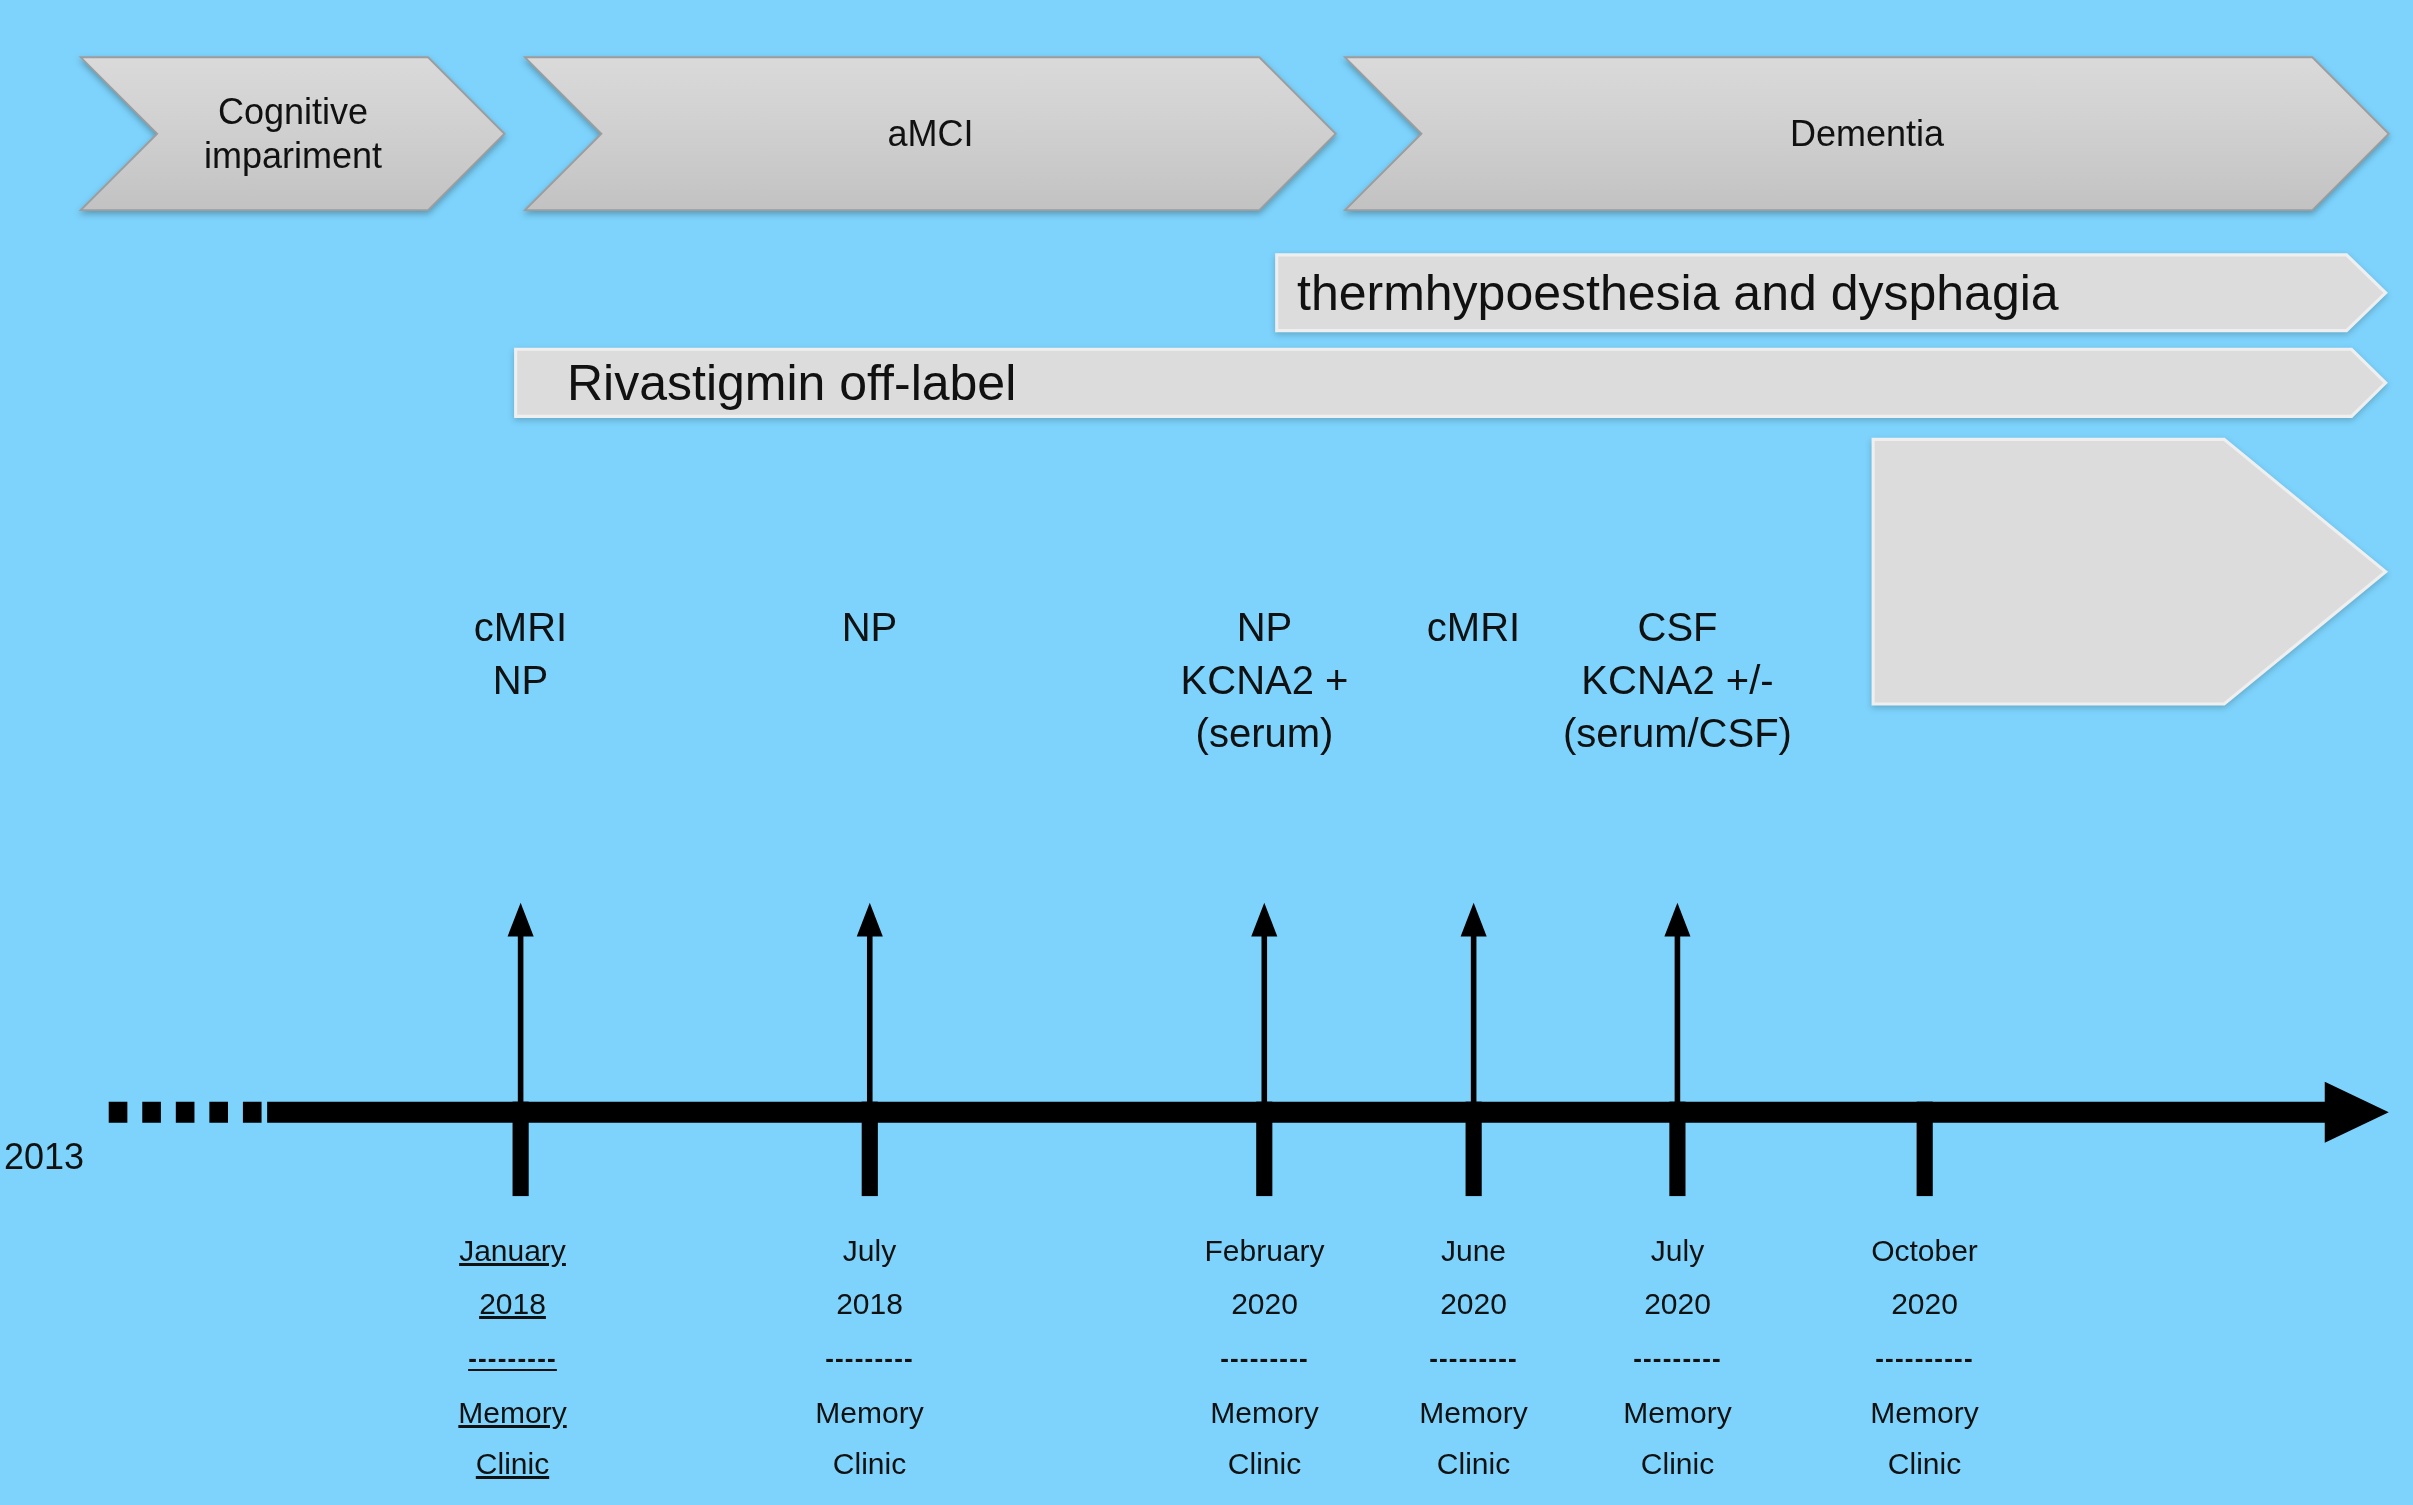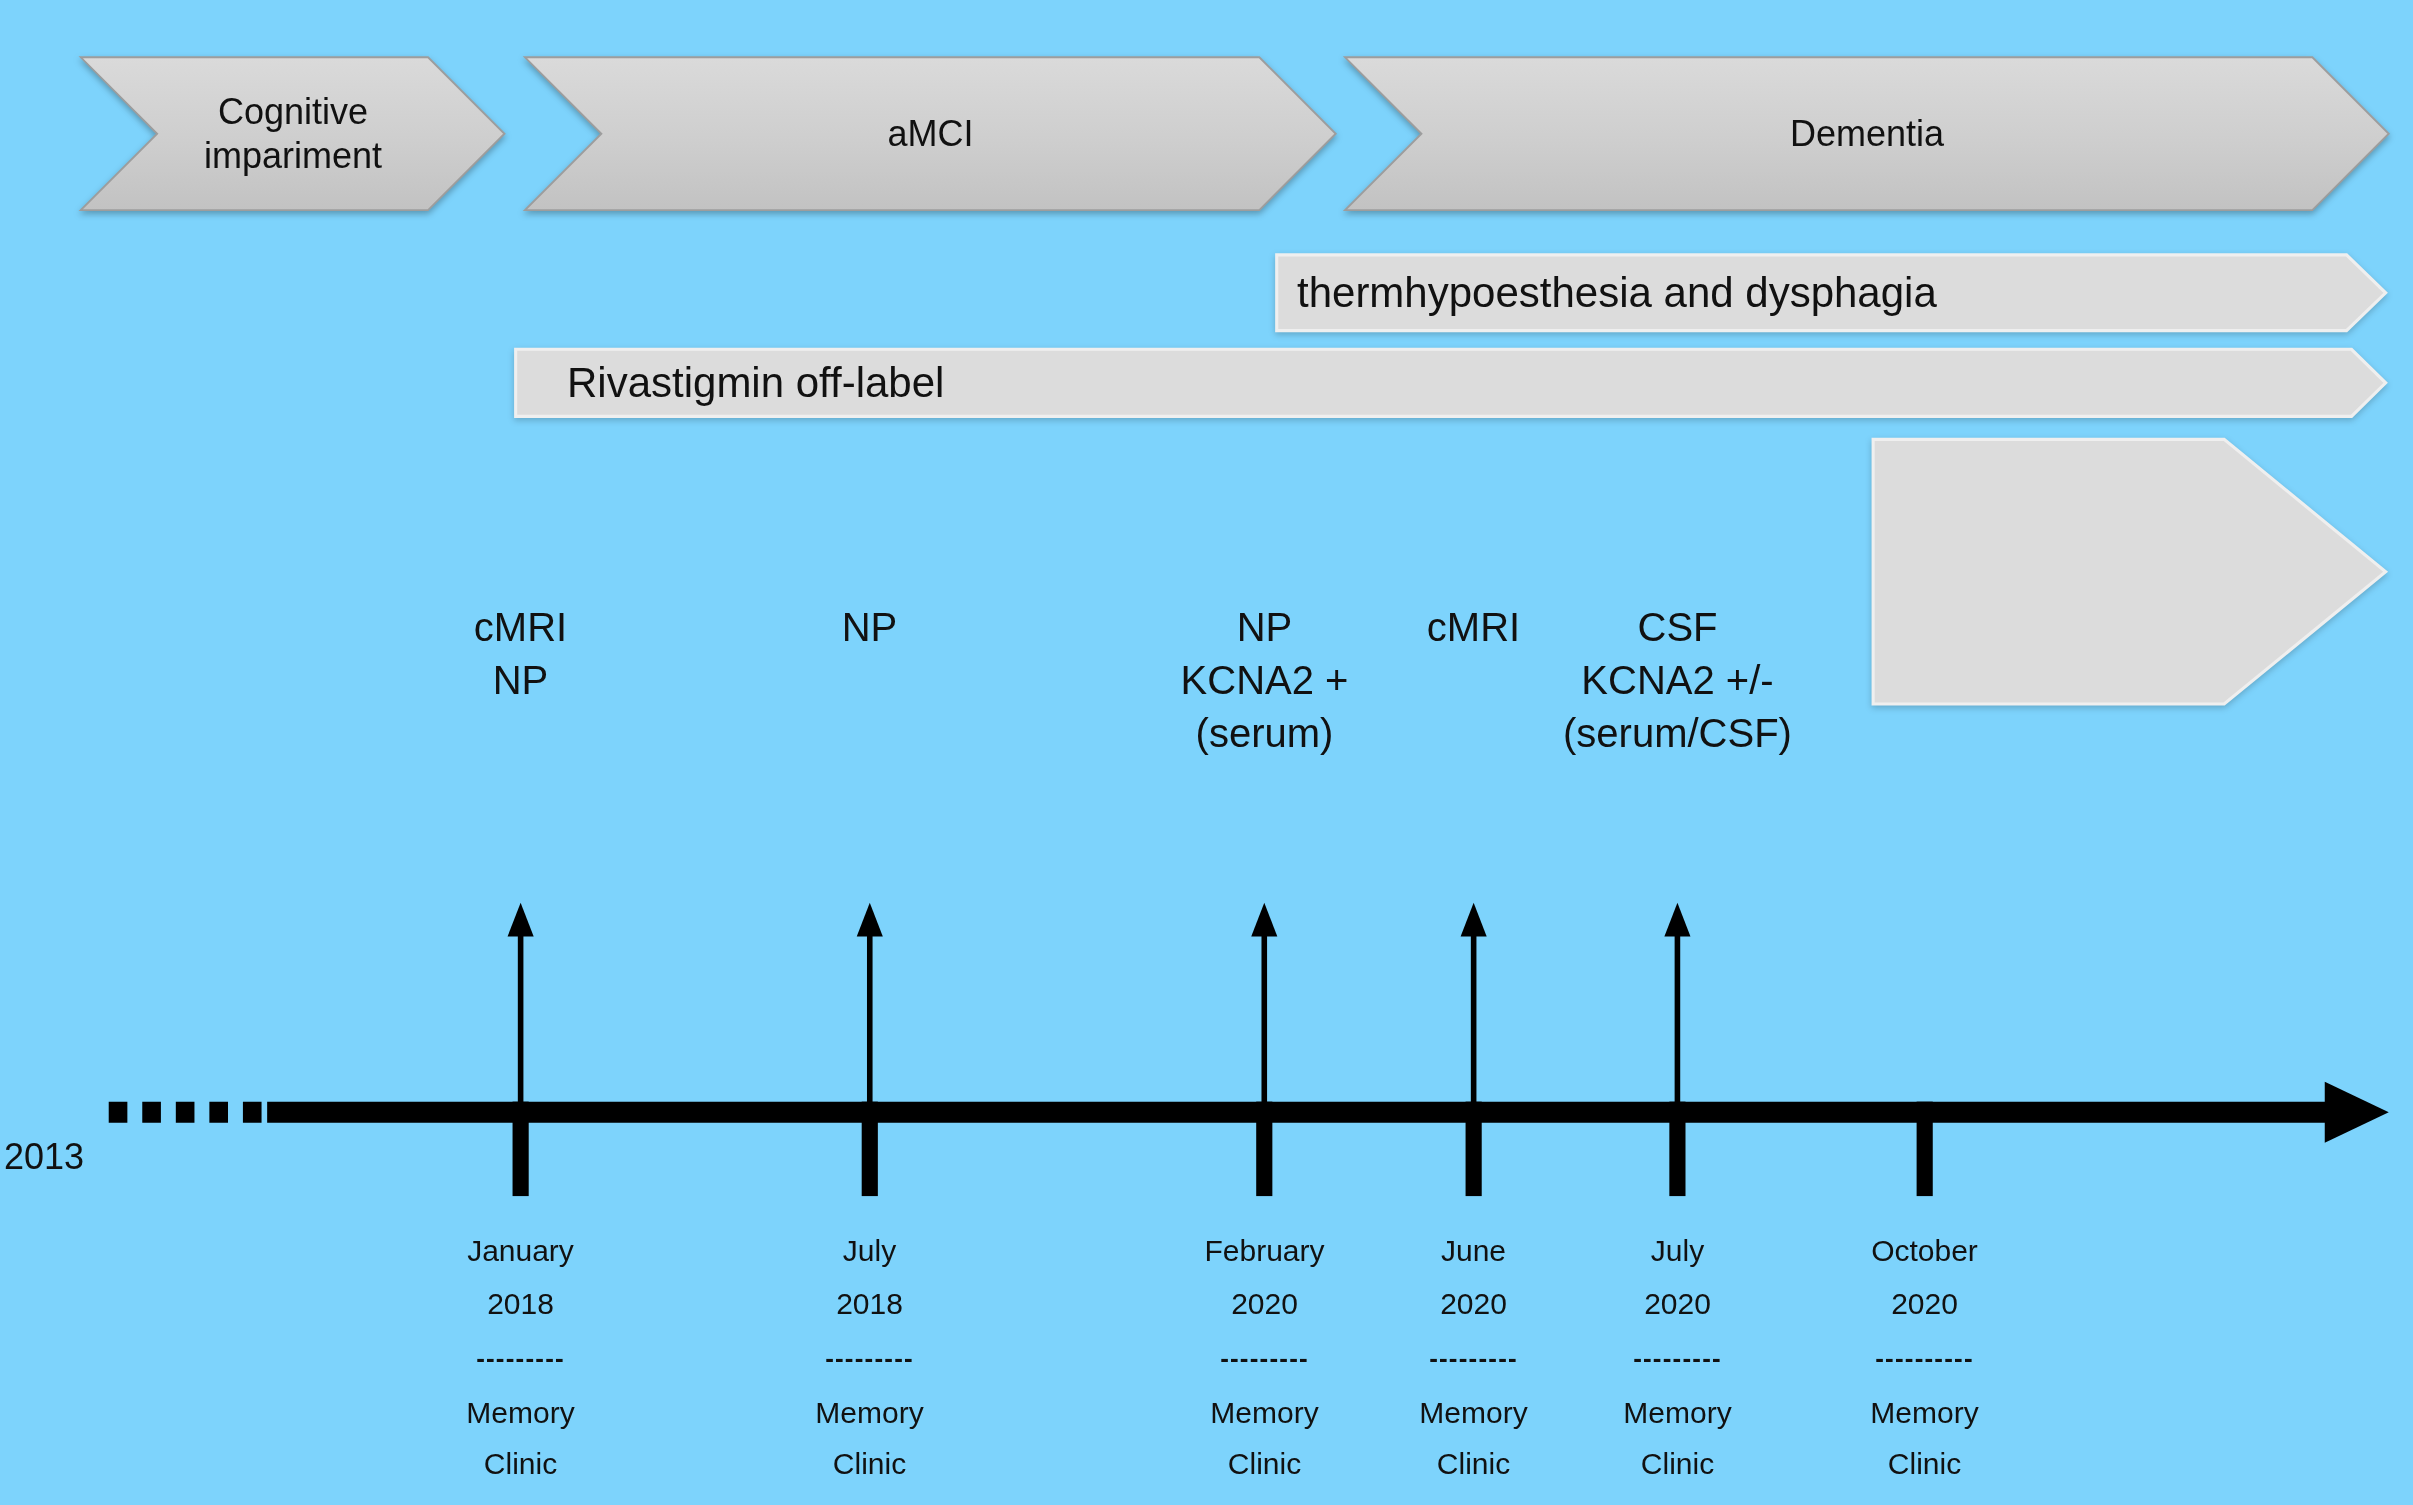--- a/index.html
+++ b/index.html
@@ -13,21 +13,21 @@
     color:#111111;
   }
   #shape-layer{position:absolute;left:0;top:0;width:2413px;height:1505px;}
   .chev{filter:drop-shadow(0 5px 5px rgba(0,0,0,0.28));}
   .softbar{filter:drop-shadow(0 4px 5px rgba(0,0,0,0.20));}
   .t{position:absolute;color:#111111;}
   .stage-label{
     display:flex;flex-direction:column;align-items:center;justify-content:center;
     text-align:center;font-size:36px;line-height:1.22;height:153px;top:57px;
   }
-  .bar-label{display:flex;align-items:center;font-size:42px;font-weight:500;white-space:nowrap;}
+  .bar-label{display:flex;align-items:center;font-size:50px;font-weight:500;white-space:nowrap;}
   .callout-label{font-size:42px;line-height:63px;font-weight:500;white-space:nowrap;}
   .tests{top:601px;width:273px;text-align:center;font-size:40px;line-height:53px;white-space:nowrap;}
   .datecol{top:1224px;width:273px;text-align:center;font-size:30px;}
   .date-line{line-height:53px;white-space:nowrap;}
   .sep-line{line-height:57px;font-size:26px;font-weight:700;letter-spacing:1.2px;white-space:nowrap;}
   .venue-line{line-height:51px;white-space:nowrap;}
   .start-label{font-size:36px;line-height:35px;top:1095px;left:4px;margin-top:44px;}
 </style>
 </head>
 <body>
@@ -122,21 +122,21 @@
   </div>
   <div class="t tests" style="left:1337px;">
     <div>cMRI</div>
   </div>
   <div class="t tests" style="left:1541px;">
     <div>CSF</div>
     <div>KCNA2 +/-</div>
     <div>(serum/CSF)</div>
   </div>
 
-  <div class="t datecol" style="left:384px;">
+  <div class="t datecol" style="left:376px;text-decoration:underline;">
     <div class="date-line">January</div>
     <div class="date-line">2018</div>
     <div class="sep-line">---------</div>
     <div class="venue-line">Memory</div>
     <div class="venue-line">Clinic</div>
   </div>
   <div class="t datecol" style="left:733px;">
     <div class="date-line">July</div>
     <div class="date-line">2018</div>
     <div class="sep-line">---------</div>

